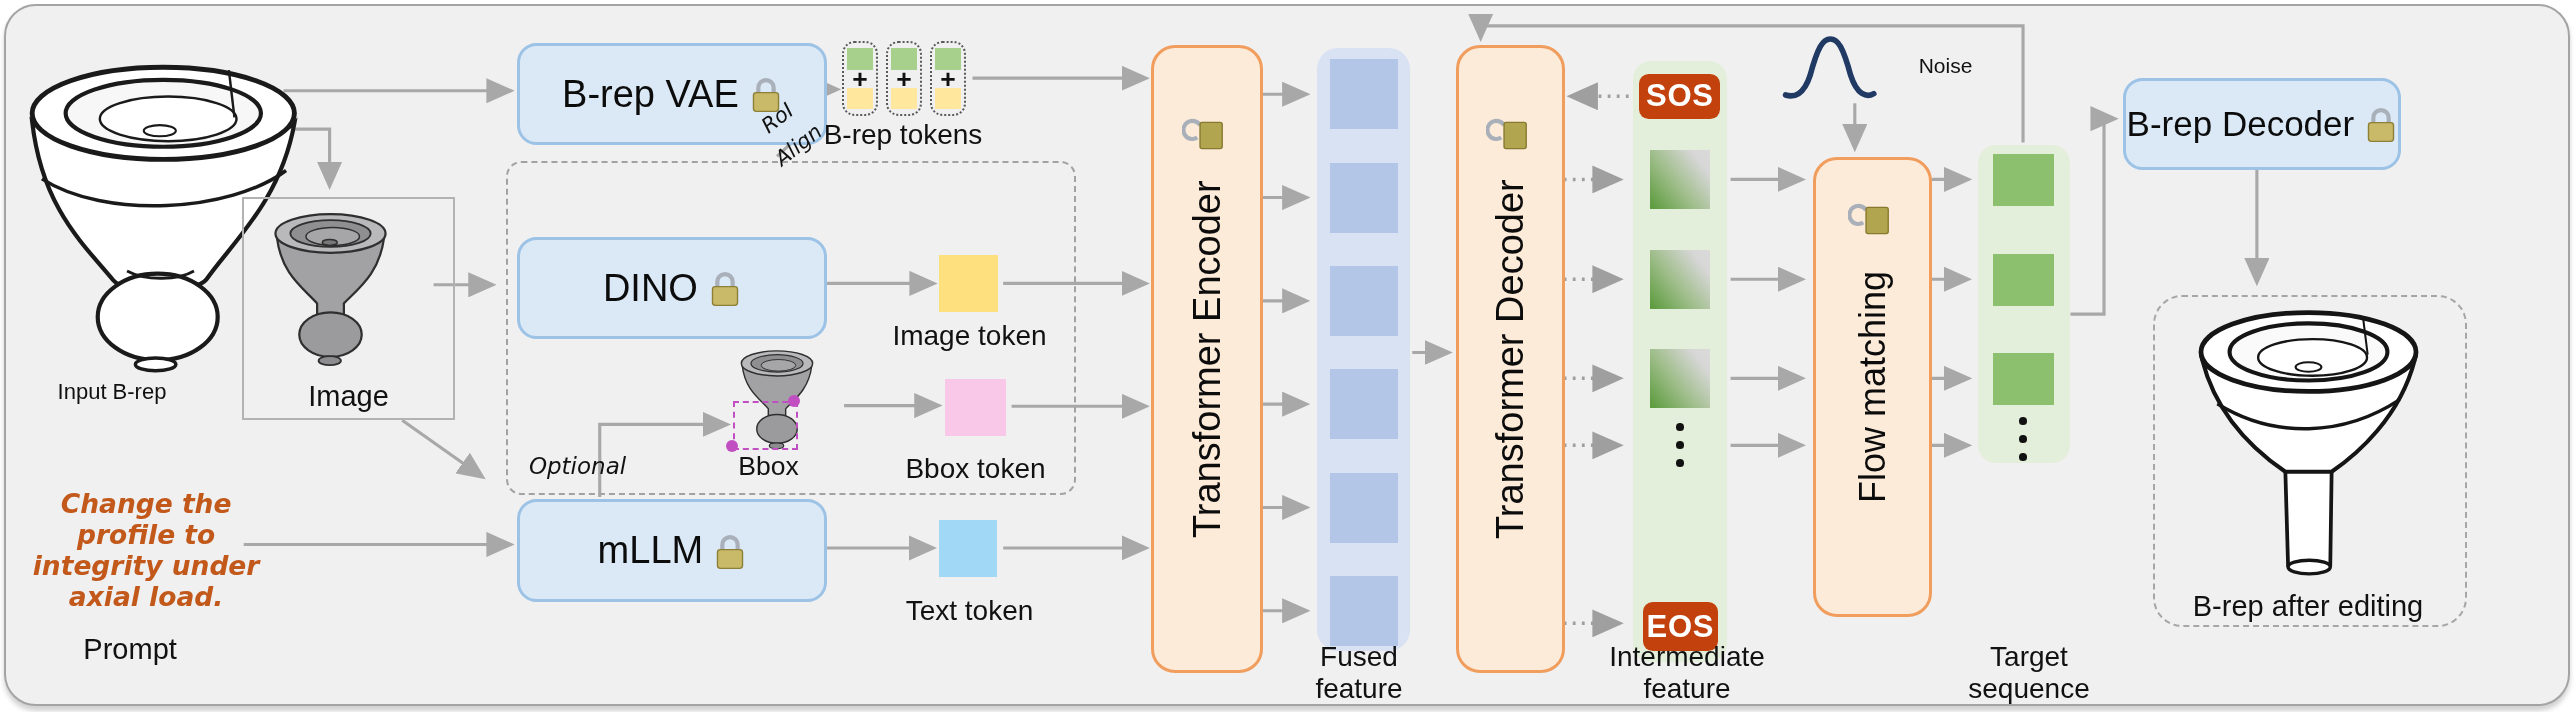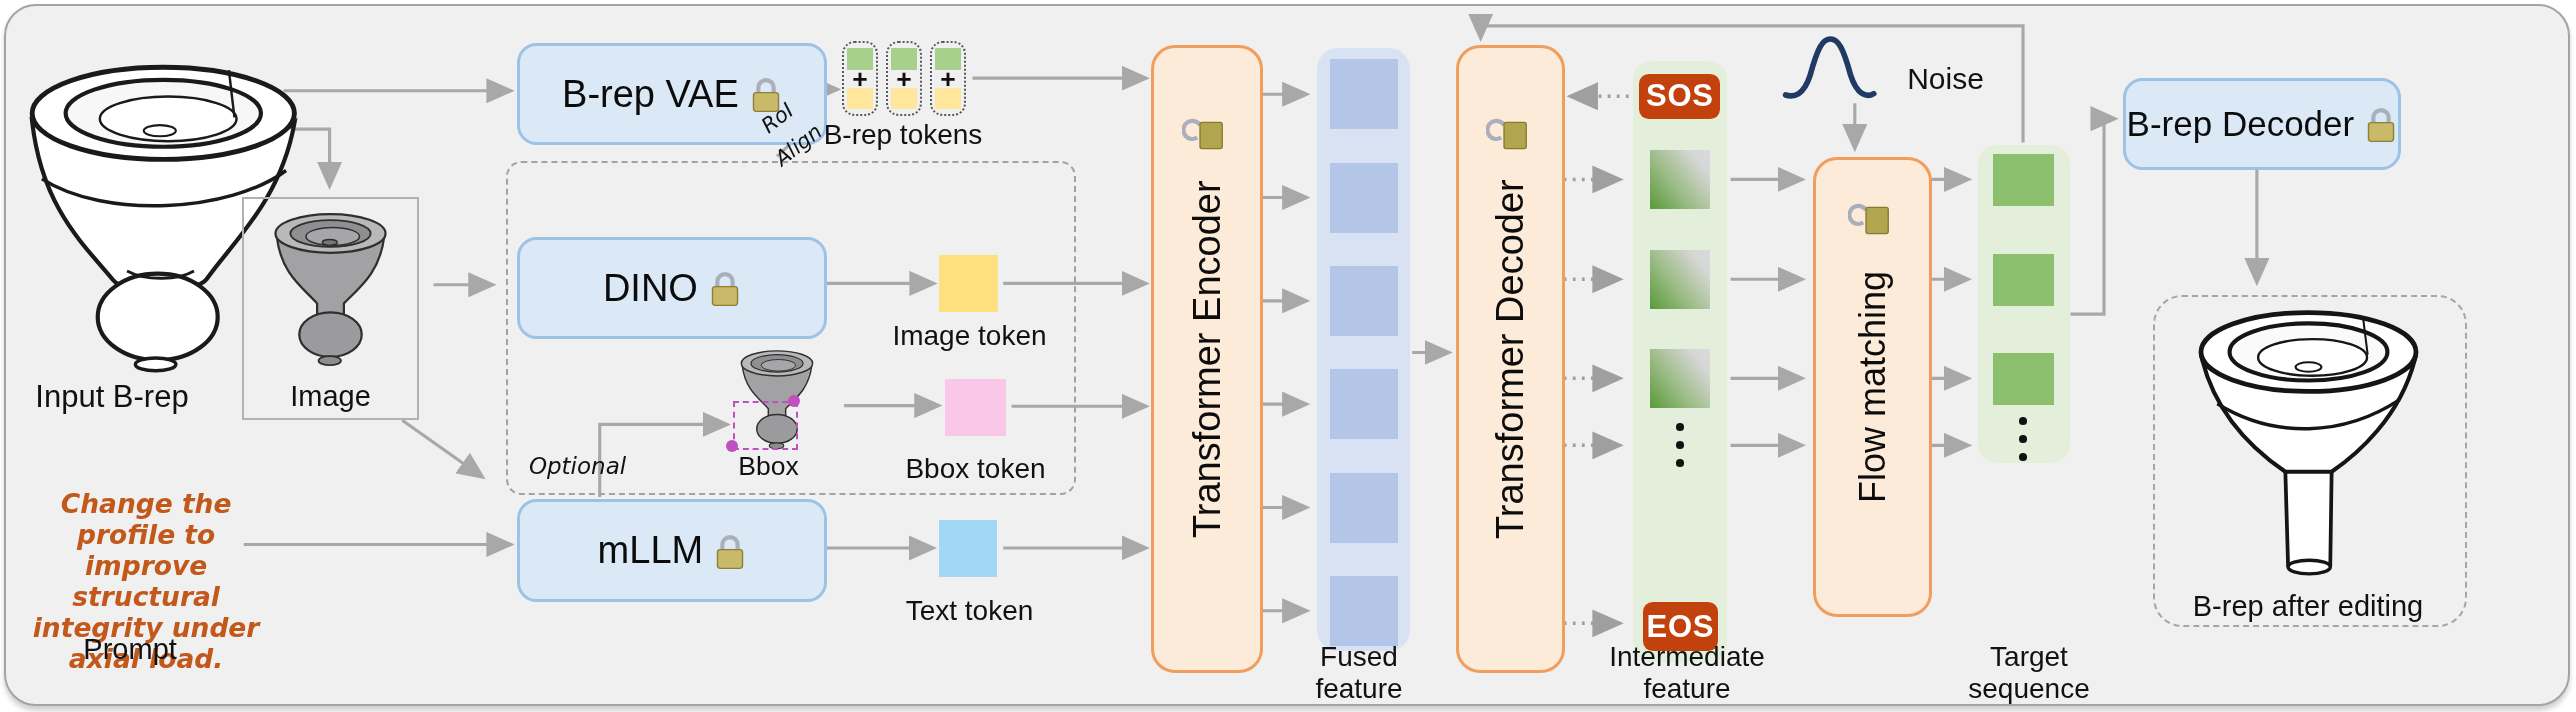--- a/index.html
+++ b/index.html
@@ -106,40 +106,39 @@
       <ellipse cx="204" cy="106" rx="140" ry="48" fill="#f7f7f7" stroke-width="6"></ellipse>
       <ellipse cx="211" cy="114" rx="98" ry="32" stroke-width="3.5"></ellipse>
       <ellipse cx="199" cy="131" rx="23" ry="8" stroke-width="3"></ellipse>
       <path d="M298,44 L306,112" fill="none" stroke-width="3.5"></path>
       <path d="M30,200 C120,258 300,248 380,188" fill="none" stroke-width="5"></path>
       <ellipse cx="196" cy="398" rx="86" ry="62" stroke-width="6"></ellipse>
       <path d="M152,332 C180,347 226,345 248,332" fill="none" stroke-width="4"></path>
       <ellipse cx="193" cy="466" rx="29" ry="9" stroke-width="5"></ellipse>
     </g>
   </svg>
-  <div class="lbl" style="left:21px;top:379px;width:182px;font-size:31px;">Input B-rep</div>
-
-  <div class="imgbox" style="left:242px;top:197px;width:173px;height:219px;">
+  <div class="lbl" style="left:21px;top:379px;width:182px;font-size:22px;">Input B-rep</div>
+
+  <div class="imgbox" style="left:242px;top:197px;width:173px;height:219px;padding-left:36px;">
     <svg style="position:absolute;left:27px;top:7px;" width="119" height="168" viewBox="0 0 160 220">
       <g stroke="#2f2f2f">
         <path d="M8,40 C14,88 42,106 62,128 L62,148 C74,158 88,156 98,148 L98,128 C120,106 146,86 152,40 C120,62 40,62 8,40 Z" fill="#a2a2a4" stroke-width="3"></path>
         <ellipse cx="80" cy="34" rx="74" ry="26" fill="#b9b9bb" stroke-width="3"></ellipse>
         <ellipse cx="80" cy="34" rx="54" ry="18" fill="#8f8f91" stroke-width="2.5"></ellipse>
         <ellipse cx="83" cy="38" rx="36" ry="12" fill="#a6a6a8" stroke-width="2"></ellipse>
         <ellipse cx="79" cy="46" rx="10" ry="4" fill="#77777a" stroke-width="2"></ellipse>
         <ellipse cx="80" cy="170" rx="42" ry="30" fill="#9b9b9d" stroke-width="3"></ellipse>
         <ellipse cx="79" cy="205" rx="15" ry="6" fill="#8d8d8f" stroke-width="2.5"></ellipse>
       </g>
     </svg>
     <div class="lbl" style="left:0;bottom:4.2px;width:100%;font-size:29px;">Image</div>
   </div>
 
   <div class="prompt" style="left:12.6px;top:488px;width:235px;">
     <div>Change the profile to</div>
-    <div>improve structural</div>
     <div>integrity under axial load.</div>
   </div>
   <div class="lbl" style="left:12.6px;top:633px;width:235px;font-size:29px;">Prompt</div>
 
   <div class="opt-box" style="left:506px;top:161px;width:566px;height:330px;"></div>
   <div class="lbl hand" style="left:518px;top:453px;width:119px;font-size:23px;">Optional</div>
 
   <div class="box-blue" style="left:517px;top:237px;width:304px;height:96px;">
     <span>DINO</span>
     <svg width="32" height="38" viewBox="0 0 46 54">
@@ -252,21 +251,21 @@
     </div>
   </div>
   <div class="lbl" style="left:1589px;top:641px;width:196px;font-size:28px;line-height:32px;">
     <div>Intermediate</div>
     <div>feature</div>
   </div>
 
   <svg class="abs" style="left:1780px;top:32px;" width="98" height="70" viewBox="0 0 140 100">
     <path d="M8,90 C20,94 34,90 43,62 C54,22 61,10 72,10 C83,10 90,22 101,62 C110,90 124,94 134,88" fill="none" stroke="#203a64" stroke-width="8" stroke-linecap="round"></path>
   </svg>
-  <div class="lbl" style="left:1886px;top:62px;width:119px;font-size:30px;">Noise</div>
+  <div class="lbl" style="left:1886px;top:54px;width:119px;font-size:21px;">Noise</div>
 
   <div class="box-orange" style="left:1813px;top:157px;width:113px;height:454px;">
     <svg style="position:absolute;left:32px;top:43px;" width="43" height="35" viewBox="0 0 62 50">
       <path d="M22,28 a13,13 0 1 1 4,-18" fill="none" stroke="#a9b0ba" stroke-width="6"></path>
       <rect x="26" y="6" width="32" height="38" rx="3" fill="#b2a54f" stroke="#877a2f" stroke-width="2"></rect>
     </svg>
     <div class="vtext" style="font-size:36px;">Flow matching</div>
   </div>
 
   <div class="container-green" style="left:1978px;top:145px;width:92px;height:318px;">

